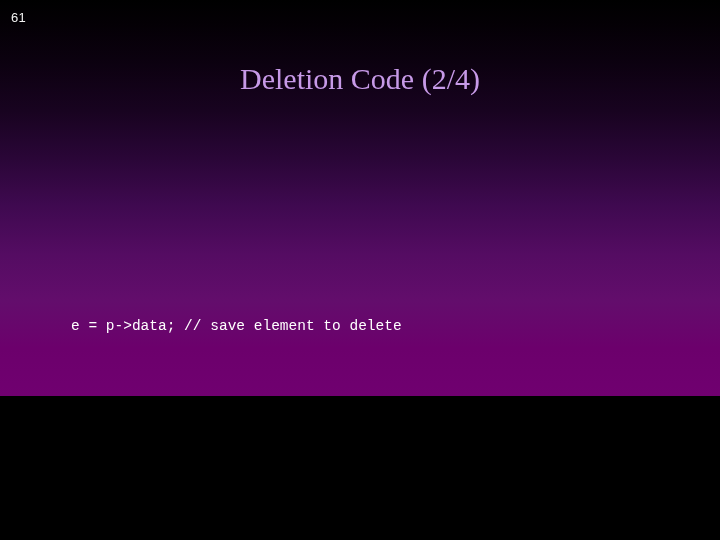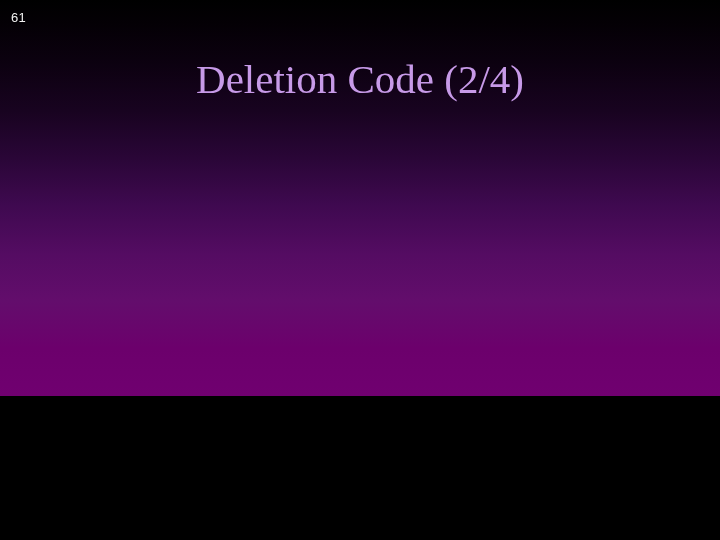--- a/index.html
+++ b/index.html
@@ -56,21 +56,21 @@
   }
 
   
   .slide-title {
     position: absolute;
     left: 0;
     top: 55px;
     width: 720px;
     text-align: center;
     font-family: "Liberation Serif", "DejaVu Serif", serif;
-    font-size: 41px;
+    font-size: 30px;
     line-height: 48px;
     color: #c79ae8;
     white-space: pre;
   }
 
   
   .code-body {
     position: absolute;
     left: 71px;
     top: 124px;
@@ -100,20 +100,23 @@
 
   <div class="corner-num-tl">61</div>
 
   <div class="slide-title">Deletion Code (2/4)</div>
 
   <div class="code-body">
 
 
     <div class="block-gap-1"></div>
 
+    <div class="code-block">
+      <div class="code-line">e = p-&gt;data; // save element to delete</div>
+    </div>
 
     
 
     
 
   </div>
 
   <div class="corner-num-br">61</div>
 
 </div>

